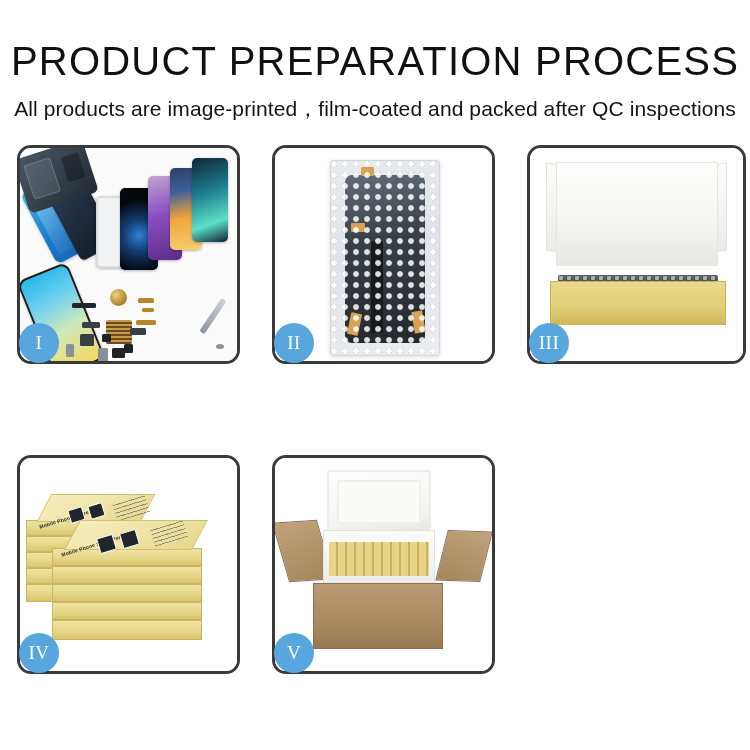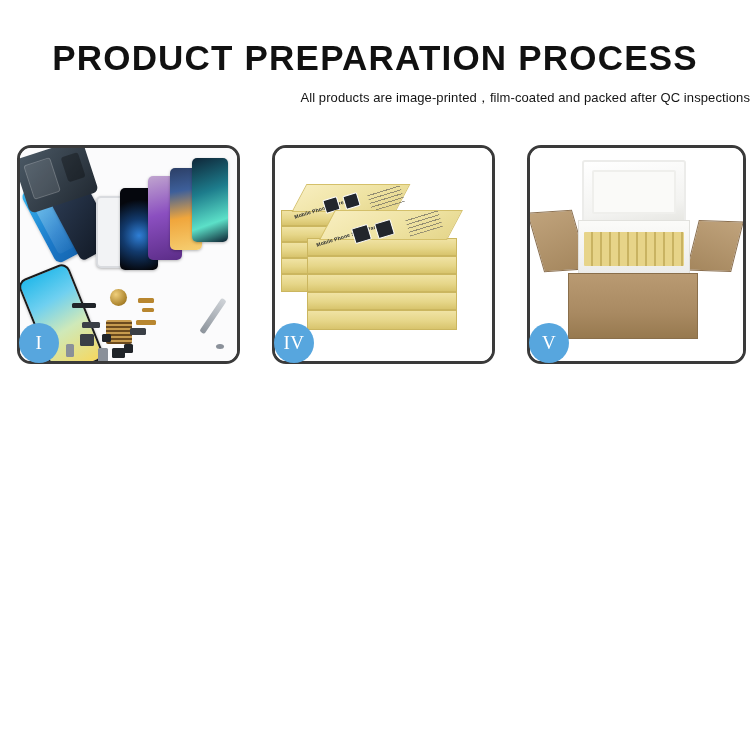--- a/index.html
+++ b/index.html
@@ -6,33 +6,32 @@
   html, body {
     width: 750px; height: 750px;
     background: #ffffff;
     font-family: "Liberation Sans", sans-serif;
     overflow: hidden;
   }
   .page { position: relative; width: 750px; height: 750px; background: #fff; }
 
   .header { text-align: center; padding-top: 38px; }
   .title {
-    font-size: 35px;
+    font-size: 40px;
     letter-spacing: 1.2px;
     color: #111;
-    font-weight: 700;
+    font-weight: 400;
     font-family: "Liberation Sans", sans-serif;
     line-height: 1.15;
   }
   .subtitle {
-    font-size: 13px;
+    font-size: 21px;
     color: #141414;
     margin-top: 11px;
     letter-spacing: 0.1px;
-    text-align: right;
   }
 
   .grid {
     position: absolute;
     left: 17px; top: 145px;
     width: 726px;
     display: grid;
     grid-template-columns: 223px 223px 219px;
     grid-template-rows: 219px 219px;
     column-gap: 32px;
@@ -359,21 +358,46 @@
         <div class="part gold" style="left:116px;top:172px;width:20px;height:5px;"></div>
         <div class="part dark" style="left:104px;top:196px;width:9px;height:9px;"></div>
         <div class="part grey" style="left:46px;top:196px;width:8px;height:13px;"></div>
         <div class="part dark" style="left:82px;top:186px;width:9px;height:8px;"></div>
         <div class="screwdriver"></div>
         <div class="part grey" style="left:196px;top:196px;width:8px;height:5px;border-radius:50%;"></div>
       </div>
       <div class="badge">I</div>
     </div>
 
-
+    <div class="panel">
+      <div class="panel-inner p2">
+        <div class="bag">
+          <div class="screen-in-bag"></div>
+          <div class="flex-strip"></div>
+          <div class="tape" style="left:30px;top:6px;width:13px;height:9px;"></div>
+          <div class="tape" style="left:20px;top:62px;width:14px;height:9px;"></div>
+          <div class="tape" style="left:18px;top:152px;width:11px;height:22px;transform:rotate(12deg);"></div>
+          <div class="tape" style="left:82px;top:150px;width:11px;height:22px;transform:rotate(-10deg);"></div>
+          <div class="bag-overlay"></div>
+        </div>
+      </div>
+      <div class="badge">II</div>
+    </div>
+
+    <div class="panel">
+      <div class="panel-inner p3">
+        <div class="lidflapL"></div>
+        <div class="lidflapR"></div>
+        <div class="foamlid"></div>
+        <div class="bubblefill"></div>
+        <div class="boxbase"></div>
+        <div class="boxbase-front"></div>
+      </div>
+      <div class="badge">III</div>
+    </div>
 
     <div class="panel">
       <div class="panel-inner p4">
 
         <div class="stackbox" style="left:6px;top:62px;width:106px;height:16px;"></div>
         <div class="stackbox" style="left:6px;top:78px;width:106px;height:16px;"></div>
         <div class="stackbox" style="left:6px;top:94px;width:106px;height:16px;"></div>
         <div class="stackbox" style="left:6px;top:110px;width:106px;height:16px;"></div>
         <div class="stackbox" style="left:6px;top:126px;width:106px;height:18px;"></div>
 

